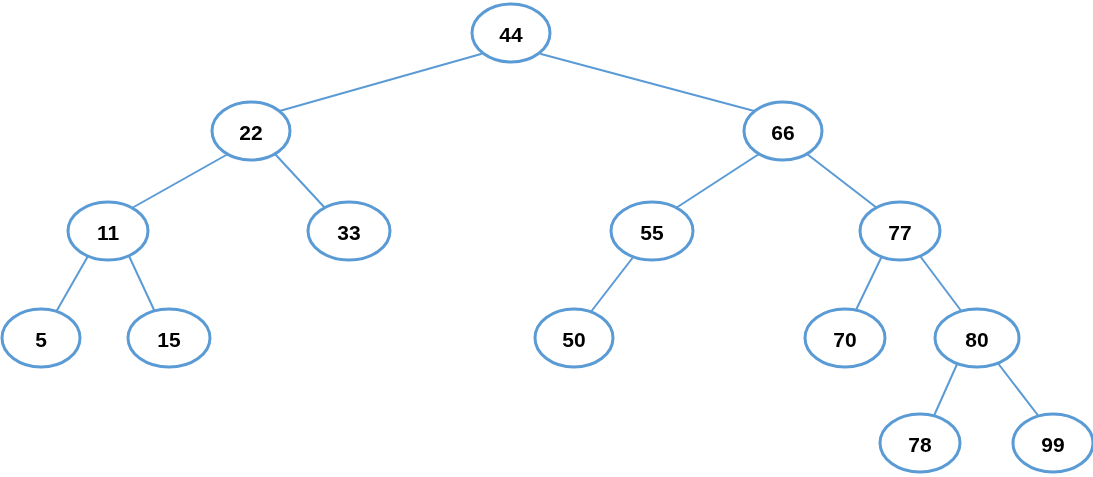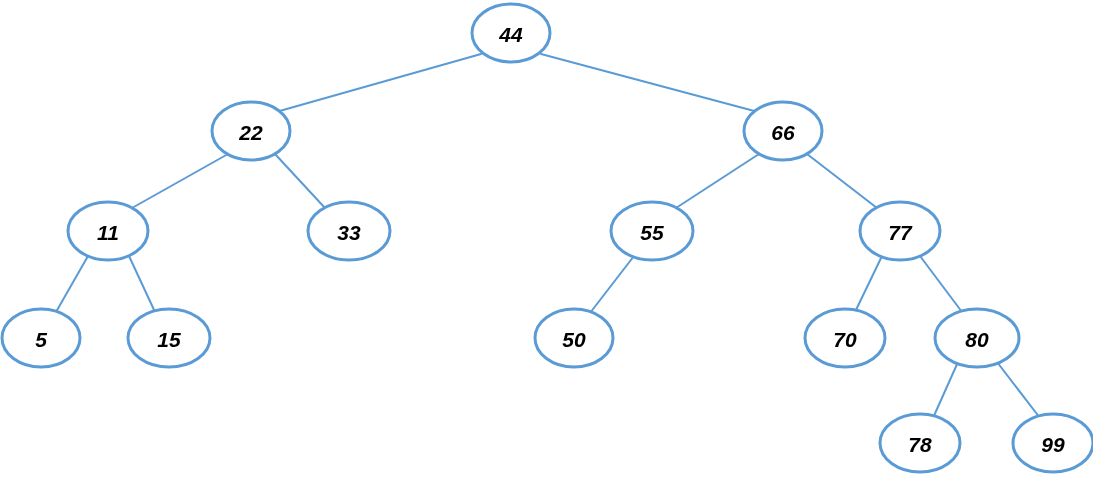--- a/index.html
+++ b/index.html
@@ -10,21 +10,20 @@
   }
   body {
     font-family: "Liberation Sans", sans-serif;
   }
   #tree-diagram {
     position: relative;
     width: 1093px;
     height: 477px;
     background: #ffffff;
     overflow: hidden;
-    font-style: italic;
   }
   #tree-svg {
     position: absolute;
     left: 0;
     top: 0;
     width: 1093px;
     height: 477px;
     display: block;
   }
   .edge-line {

